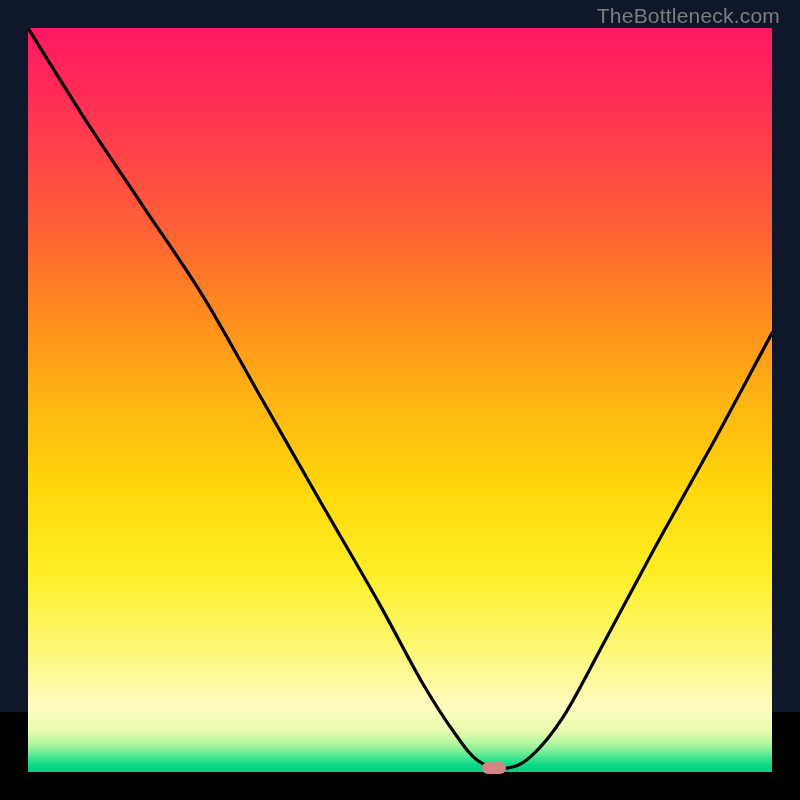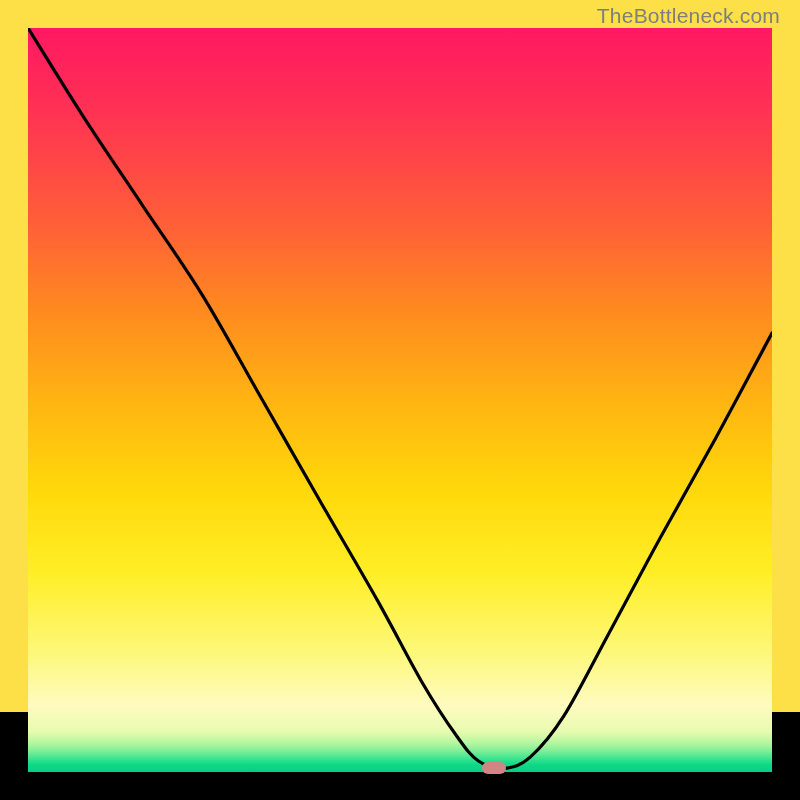--- a/index.html
+++ b/index.html
@@ -8,21 +8,21 @@
     width: 800px;
     height: 800px;
     background: #000;
     overflow: hidden;
     font-family: Arial, Helvetica, sans-serif;
   }
   .frame {
     position: relative;
     width: 800px;
     height: 712px;
-    background: #fde047;
+    background: #0f172a;
   }
   
   .plot {
     position: absolute;
     top: 28px;
     left: 28px;
     width: 744px;  
     height: 744px;
     
     background: linear-gradient(

